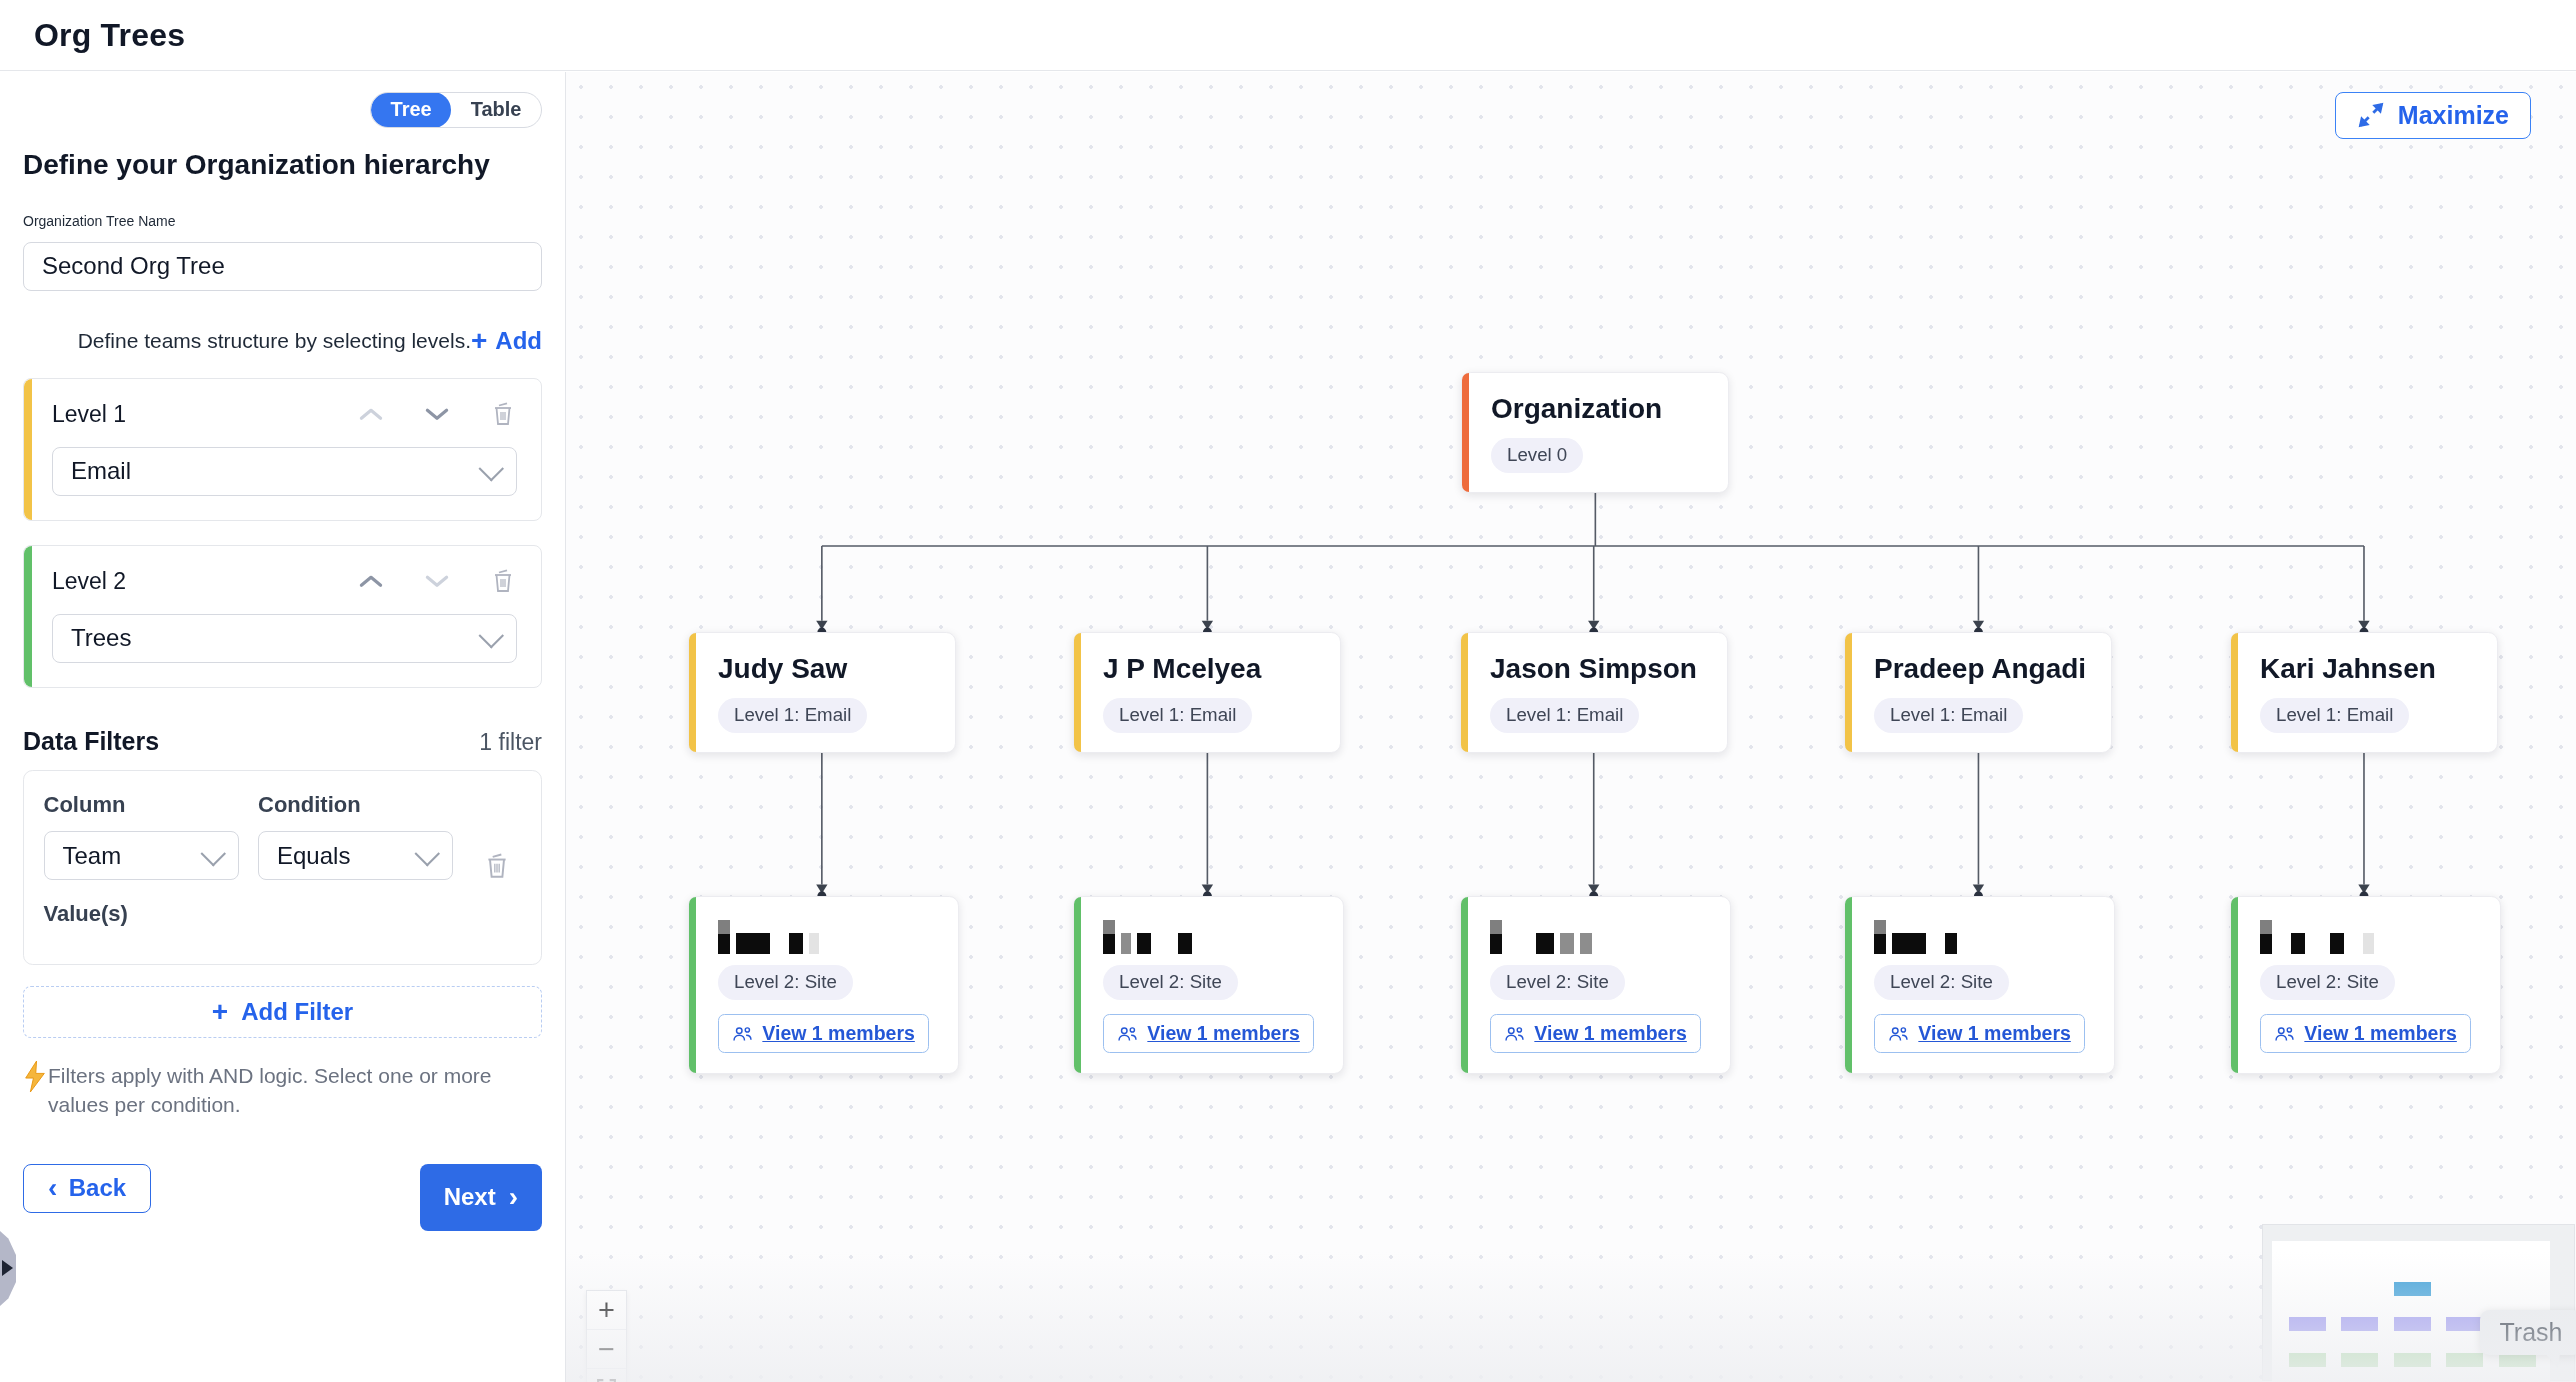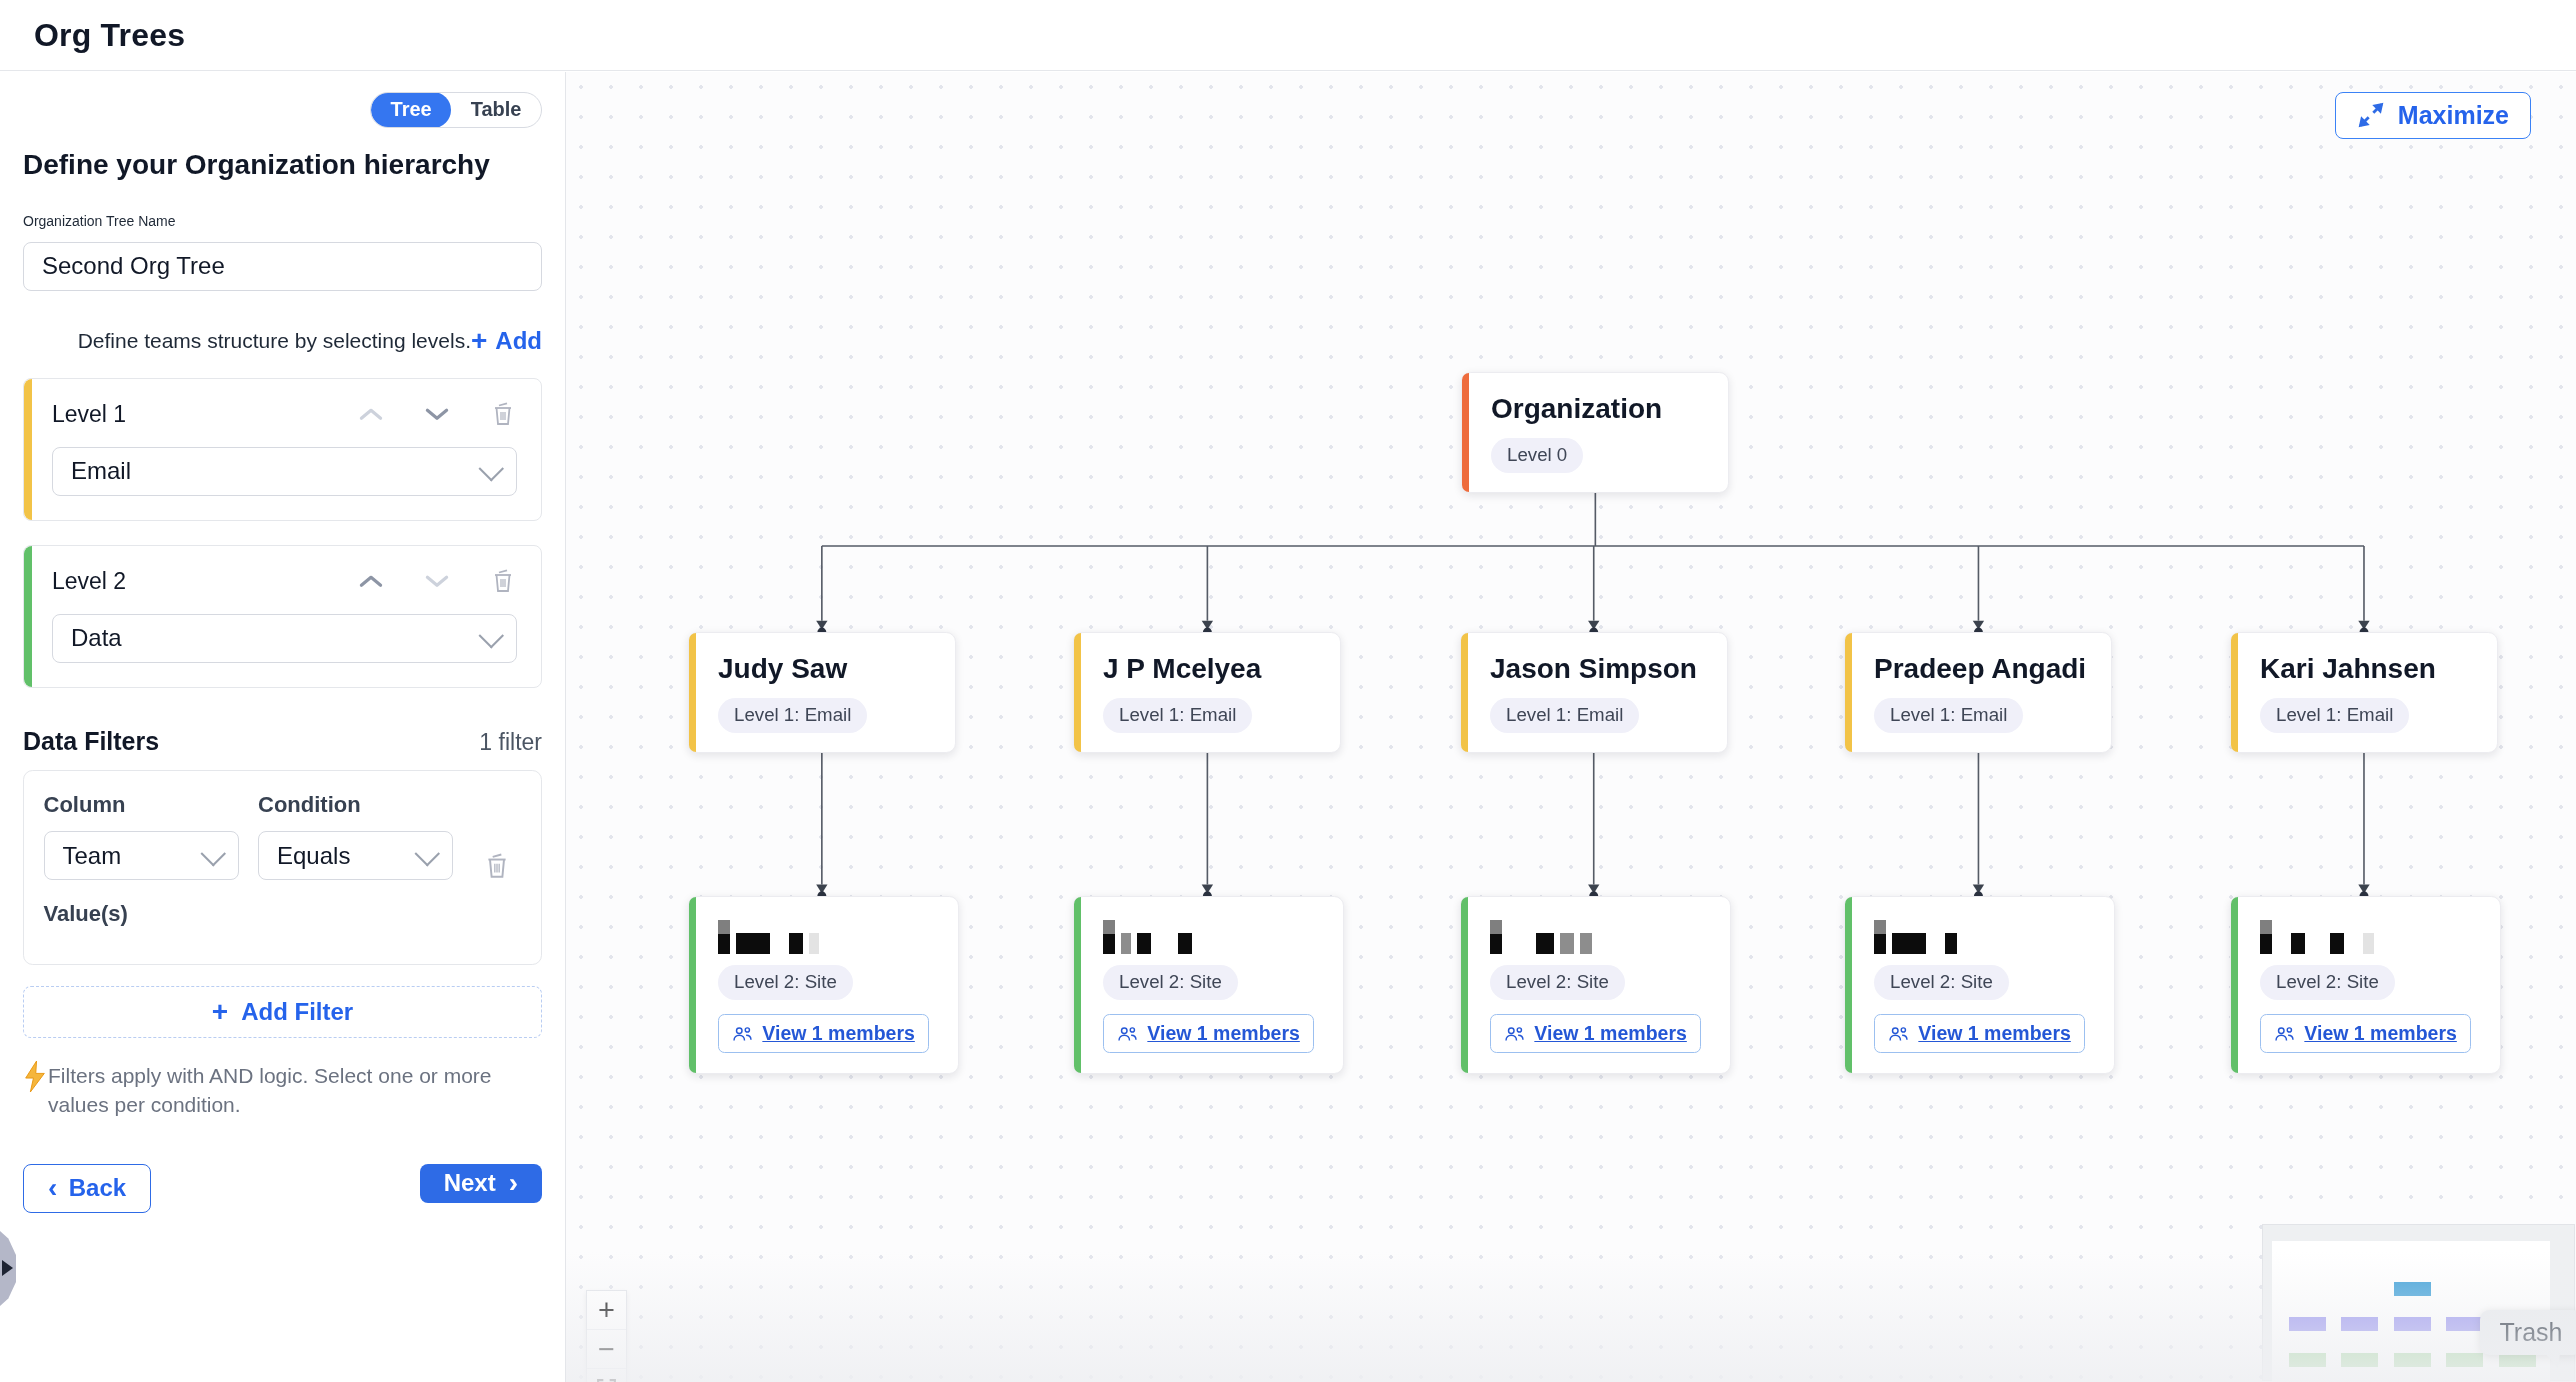--- a/index.html
+++ b/index.html
@@ -53,21 +53,21 @@
   .chev-bold { width:19.5px; height:19.5px; border-right:3.2px solid #1f2937; border-bottom:3.2px solid #1f2937;
     transform:rotate(45deg) translateY(-4.9px); }
 
   .add-filter-btn { margin-top:21px; height:52px; border:1.6px dashed #b9cdf2; border-radius:8px; background:#fff;
     display:flex; align-items:center; justify-content:center; gap:13px; color:#2563eb; font-size:24px; font-weight:600; cursor:pointer; width:100%; }
   .note-row { display:flex; gap:1px; margin-top:23px; align-items:flex-start; }
   .note-text { font-size:21px; color:#6b7280; line-height:1.4; max-width:463px; }
   .nav-row { display:flex; justify-content:space-between; margin-top:44px; }
   .back-btn { height:49px; padding:0 24px; border:1.6px solid #2e6be6; background:#fff; color:#2563eb;
     font-size:24px; font-weight:700; border-radius:8px; display:flex; align-items:center; gap:11.4px; cursor:pointer; }
-  .next-btn { height:39px; padding:0 24px; border:none; background:#2e6be6; color:#fff;
+  .next-btn { height:67px; padding:0 24px; border:none; background:#2e6be6; color:#fff;
     font-size:24px; font-weight:700; border-radius:8px; display:flex; align-items:center; gap:13px; cursor:pointer; }
   .nav-chev { font-size:28px; font-weight:700; line-height:1; }
 
   
   .canvas { position:absolute; left:566px; top:72px; width:2010px; height:1310px; overflow:hidden;
     background-color:#fcfcfd;
     background-image:radial-gradient(circle, #e3e5ec 2px, transparent 2px);
     background-size:30px 30px; }
   .canvas-fade { position:absolute; left:0; right:0; bottom:0; height:130px;
     background:linear-gradient(to bottom, rgba(244,245,247,0) 0%, rgba(238,239,242,.85) 100%); pointer-events:none; }
@@ -194,21 +194,21 @@
                     <path d="M4 7 h16"></path>
                     <path d="M8 4.5 l8 -2.2"></path>
                     <path d="M5.5 7 l1.5 16 h10 l1.5 -16"></path>
                     <path d="M10 11 v8 M12 11 v8 M14 11 v8" stroke-width="1.2"></path>
                   </g>
                 </svg>
          </span>
        </span>
      </div>
      <div class="select-box">
-       <span>Data</span>
+       <span>Trees</span>
             <span class="chev"></span>
      </div>
         </div>
       </div>
 
     <div class="filters-head">
       <div class="filters-title">Data Filters</div>
       <div class="filters-count">1 filter</div>
     </div>
 

